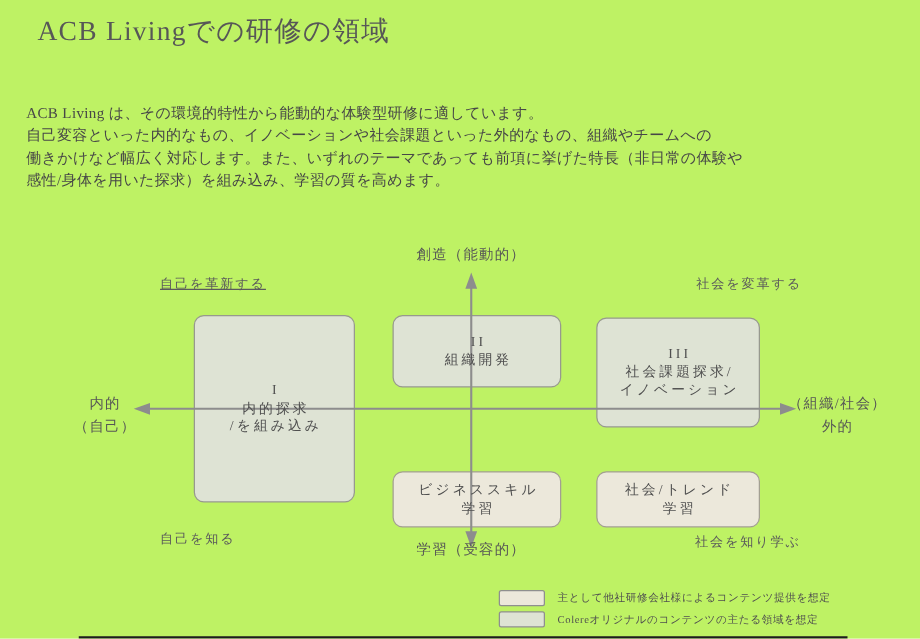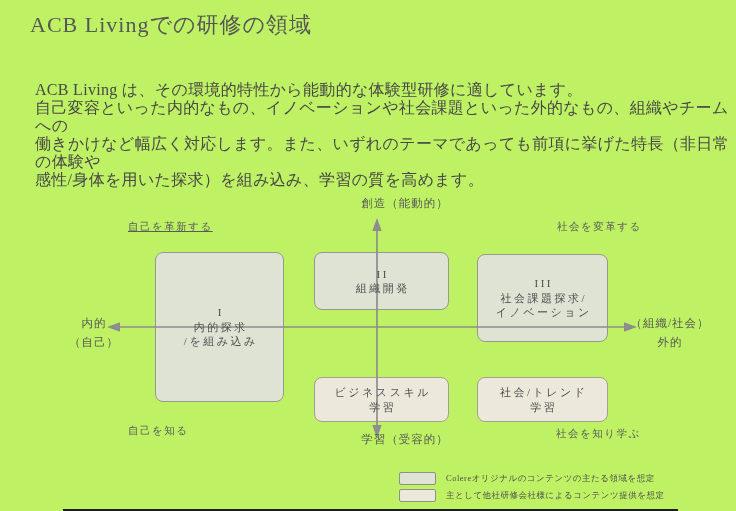--- a/index.html
+++ b/index.html
@@ -5,35 +5,35 @@
   html,body{margin:0;padding:0;background:#ffffff;}
   .page{
     position:relative;width:736px;height:511px;background:#bef264;overflow:hidden;
     font-family:"Liberation Serif","DejaVu Serif",serif;color:#4d4d4d;
   }
   .title{
     position:absolute;left:30px;top:10px;font-size:22px;color:#575757;
     letter-spacing:1px;font-weight:400;
   }
   .intro{
-    position:absolute;left:35px;top:81px;font-size:16px;line-height:18px;
+    position:absolute;left:21px;top:81px;font-size:12px;line-height:18px;
     color:#474747;letter-spacing:0.3px;
   }
   .qbox{
     position:absolute;border:1px solid #97998e;border-radius:8px;
     display:flex;flex-direction:column;justify-content:center;align-items:center;
     font-size:11px;line-height:14.5px;color:#4f4f4f;letter-spacing:2.5px;
     text-align:center;
   }
   .qbox.primary{background:#dee3d4;}
   .qbox.secondary{background:#ece8db;border-color:#a39f92;}
   .qbox .bl{position:relative;z-index:5;white-space:nowrap;padding-left:2.5px;}
   .axis-svg{position:absolute;left:0;top:0;pointer-events:none;}
   .axlabel{position:absolute;font-size:11.5px;color:#565656;letter-spacing:1px;white-space:nowrap;}
-  .axlabel.center{transform:translateX(-50%);margin-left:28px;}
+  .axlabel.center{transform:translateX(-50%);}
   .axlabel.block{text-align:center;line-height:19px;white-space:normal;}
   .corner{position:absolute;font-size:10.5px;color:#5b5b5b;letter-spacing:1.5px;white-space:nowrap;}
   .legend{position:absolute;left:399px;top:472px;}
   .legend-row{display:flex;align-items:center;margin-bottom:4px;}
   .swatch{width:35px;height:11px;border:1px solid #8f8f8f;border-radius:2px;margin-right:10px;flex:none;}
   .swatch.primary{background:#dee3d4;}
   .swatch.secondary{background:#ece8db;}
   .legend-label{font-size:8.5px;color:#4f4f4f;letter-spacing:0.5px;white-space:nowrap;}
   .slide-edge{position:absolute;left:63px;right:58px;bottom:0;height:2px;background:#1d1d1d;}
 </style>
@@ -82,40 +82,40 @@
     <line x1="118" y1="327" x2="626" y2="327" stroke="#8d8d8d" stroke-width="1.7"></line>
     <polygon points="107,327 120,322.3 120,331.7" fill="#8d8d8d"></polygon>
     <polygon points="637,327 624,322.3 624,331.7" fill="#8d8d8d"></polygon>
     <line x1="377" y1="229" x2="377" y2="427" stroke="#8d8d8d" stroke-width="1.7"></line>
     <polygon points="377,218 372.3,231 381.7,231" fill="#8d8d8d"></polygon>
     <polygon points="377,438 372.3,425 381.7,425" fill="#8d8d8d"></polygon>
   </svg>
 
   <div class="axlabel center" style="left:377px;top:196px;">創造（能動的）</div>
   <div class="axlabel center" style="left:377px;top:432px;">学習（受容的）</div>
-  <div class="axlabel block" style="left:58px;top:314px;width:72px;">
+  <div class="axlabel block" style="left:48px;top:314px;width:72px;">
     <div>内的</div>
     <div>（自己）</div>
   </div>
   <div class="axlabel block" style="left:627px;top:314px;width:86px;">
     <div>（組織/社会）</div>
     <div>外的</div>
   </div>
 
   <div class="corner" style="left:128px;top:220px;text-decoration:underline;">自己を革新する</div>
   <div class="corner" style="left:557px;top:220px;">社会を変革する</div>
   <div class="corner" style="left:128px;top:424px;text-align:right;">自己を知る</div>
   <div class="corner" style="left:556px;top:427px;">社会を知り学ぶ</div>
 
   <div class="legend">
     <div class="legend-row">
+      <div class="swatch secondary"></div>
+      <div class="legend-label">主として他社研修会社様によるコンテンツ提供を想定</div>
+    </div>
+    <div class="legend-row">
       <div class="swatch primary"></div>
       <div class="legend-label">Colereオリジナルのコンテンツの主たる領域を想定</div>
-    </div>
-    <div class="legend-row">
-      <div class="swatch secondary"></div>
-      <div class="legend-label">主として他社研修会社様によるコンテンツ提供を想定</div>
     </div>
   </div>
 
   <div class="slide-edge"></div>
 
 </div>
 
 </body></html>

